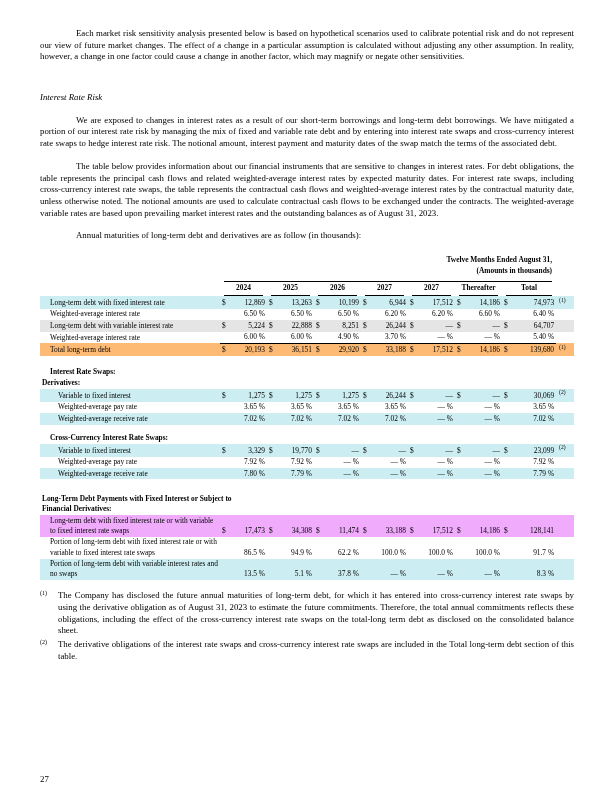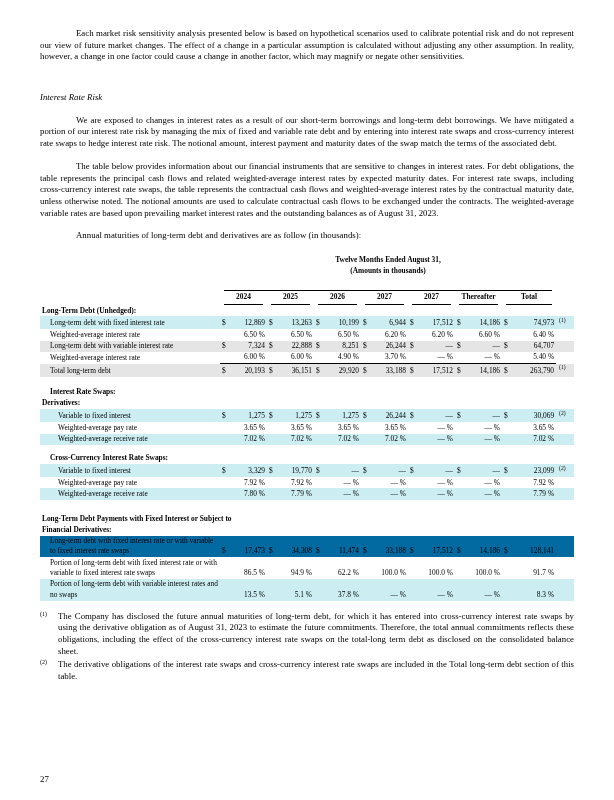--- a/index.html
+++ b/index.html
@@ -19,22 +19,22 @@
   td.lbl{text-align:left;}
   .ind0{padding-left:2px;}
   .ind1{padding-left:10px;}
   .ind2{padding-left:18px;}
   .sec{font-weight:bold;max-width:205px;}
   td.cur{text-align:left;padding-right:0;}
   td.val{text-align:right;white-space:nowrap;}
   td.fn{text-align:left;padding-left:3px;}
   td.fn sup{font-size:5.6px;}
   .tl{border-top:1px solid #000;}
-  .span-head{border-bottom:1px solid #000;margin:0 2px;text-align:center;
-    font-weight:bold;padding-bottom:14px;}
+  .span-head{border-bottom:1px solid #000;margin:0 2px;text-align:right;
+    font-weight:bold;padding-bottom:5px;}
   .yh-u{border-bottom:1px solid #000;margin:0 2px;text-align:center;
     font-weight:bold;padding-bottom:1px;}
   tr.sp td{padding:0;}
   .footnotes{margin-top:4px;}
   .fnote{display:flex;margin:0 0 2px 0;}
   .fnote .mark{flex:none;width:18px;}
   .fnote .mark sup{font-size:6px;}
   .fnote .txt{flex:1;text-align:justify;}
   .pageno{margin-top:auto;padding-bottom:14px;text-align:left;}
 </style>
@@ -97,25 +97,20 @@
             <div class="yh-u">2027</div>
           </td>
           <td colspan="2">
             <div class="yh-u">Thereafter</div>
           </td>
           <td colspan="2">
             <div class="yh-u">Total</div>
           </td>
           <td></td>
         </tr>
-        <tr>
-          <td colspan="16" class="lbl ind0">
-            <div class="sec">Long-Term Debt (Unhedged):</div>
-          </td>
-        </tr>
         <tr style="background:#cceef2">
           <td class="lbl ind1">Long-term debt with fixed interest rate</td>
           <td class="cur">$</td>
           <td class="val">12,869</td>
           <td class="cur">$</td>
           <td class="val">13,263</td>
           <td class="cur">$</td>
           <td class="val">10,199</td>
           <td class="cur">$</td>
           <td class="val">6,944</td>
@@ -141,21 +136,21 @@
           <td class="val">6.20&nbsp;%</td>
           <td class="cur"></td>
           <td class="val">6.60&nbsp;%</td>
           <td class="cur"></td>
           <td class="val">6.40&nbsp;%</td>
           <td class="fn"></td>
         </tr>
         <tr style="background:#e5e5e5">
           <td class="lbl ind1">Long-term debt with variable interest rate</td>
           <td class="cur">$</td>
-          <td class="val">7,324</td>
+          <td class="val">5,224</td>
           <td class="cur">$</td>
           <td class="val">22,888</td>
           <td class="cur">$</td>
           <td class="val">8,251</td>
           <td class="cur">$</td>
           <td class="val">26,244</td>
           <td class="cur">$</td>
           <td class="val">—</td>
           <td class="cur">$</td>
           <td class="val">—</td>
@@ -174,36 +169,36 @@
           <td class="cur"></td>
           <td class="val">3.70&nbsp;%</td>
           <td class="cur"></td>
           <td class="val">—&nbsp;%</td>
           <td class="cur"></td>
           <td class="val">—&nbsp;%</td>
           <td class="cur"></td>
           <td class="val">5.40&nbsp;%</td>
           <td class="fn"></td>
         </tr>
-        <tr style="background:#e5e5e5">
+        <tr style="background:#fdba74">
           <td class="lbl ind1">Total long-term debt</td>
           <td class="cur tl">$</td>
           <td class="val tl">20,193</td>
           <td class="cur tl">$</td>
           <td class="val tl">36,151</td>
           <td class="cur tl">$</td>
           <td class="val tl">29,920</td>
           <td class="cur tl">$</td>
           <td class="val tl">33,188</td>
           <td class="cur tl">$</td>
           <td class="val tl">17,512</td>
           <td class="cur tl">$</td>
           <td class="val tl">14,186</td>
           <td class="cur tl">$</td>
-          <td class="val tl">263,790</td>
+          <td class="val tl">139,680</td>
           <td class="fn"><sup>(1)</sup></td>
         </tr>
         <tr class="sp" style="height:10px">
           <td colspan="16"></td>
         </tr>
         <tr>
           <td colspan="16" class="lbl ind1">
             <div class="sec">Interest Rate Swaps:</div>
           </td>
         </tr>
@@ -329,21 +324,21 @@
           <td class="fn"></td>
         </tr>
         <tr class="sp" style="height:14px">
           <td colspan="16"></td>
         </tr>
         <tr>
           <td colspan="16" class="lbl ind0">
             <div class="sec">Long-Term Debt Payments with Fixed Interest or Subject to Financial Derivatives:</div>
           </td>
         </tr>
-        <tr style="background:#0369a1">
+        <tr style="background:#f0abfc">
           <td class="lbl ind1">Long-term debt with fixed interest rate or with variable to fixed interest rate swaps</td>
           <td class="cur">$</td>
           <td class="val">17,473</td>
           <td class="cur">$</td>
           <td class="val">34,308</td>
           <td class="cur">$</td>
           <td class="val">11,474</td>
           <td class="cur">$</td>
           <td class="val">33,188</td>
           <td class="cur">$</td>

